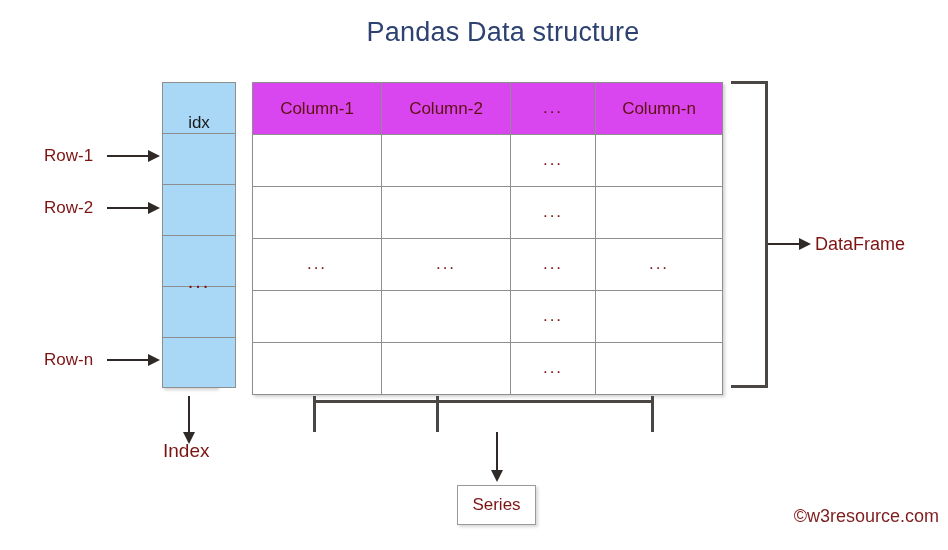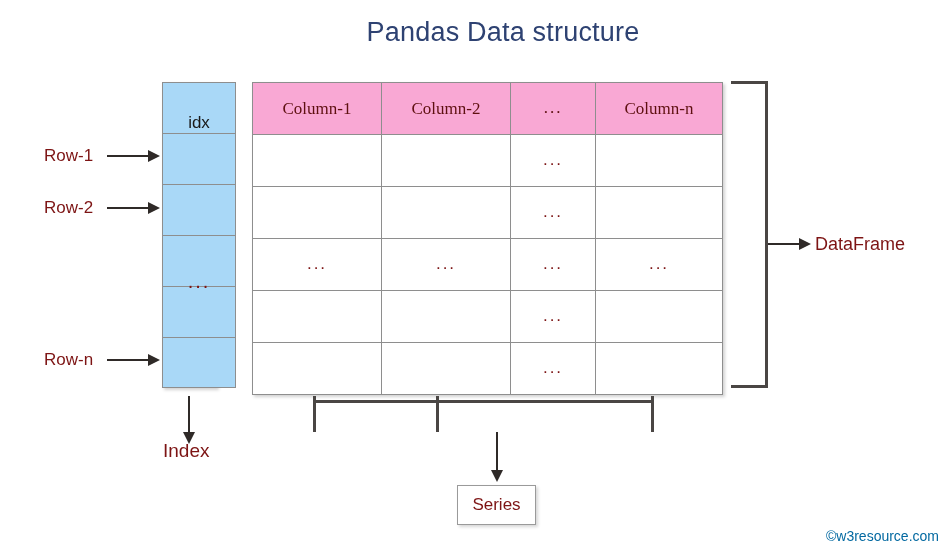--- a/index.html
+++ b/index.html
@@ -70,24 +70,23 @@
     border: 1.6px solid #8e8e8e;
     height: 51px;
     text-align: center;
     vertical-align: middle;
     font-size: 17px;
     color: #7d1414;
     background: #ffffff;
     padding: 0;
   }
   #data-table tr.header-row td {
-    background: #f9a8d4;
+    background: #d946ef;
     font-size: 17px;
     color: #5e1010;
-    font-family: Liberation Serif, serif;
   }
   .col-w1 { width: 128px; }
   .col-w2 { width: 128px; }
   .col-wd { width: 84px; }
   .col-wn { width: 126px; margin-top: 6px; }
   .dots-cell { font-size: 20px; letter-spacing: 2px; line-height: 0.6; }
 
   
   .row-label {
     position: absolute;
@@ -165,23 +164,23 @@
     font-size: 18px;
     color: #7d1414;
     white-space: nowrap;
     text-align: center;
   }
 
   
   #footer-credit {
     position: absolute;
     right: 9px;
-    bottom: 6px;
-    font-size: 14px;
-    color: #0369a1;
+    bottom: 23px;
+    font-size: 18px;
+    color: #7f1d1d;
     white-space: nowrap;
   }
 </style>
 </head>
 <body>
 
 <div id="canvas">
 
   <div id="page-title">Pandas Data structure</div>
 

